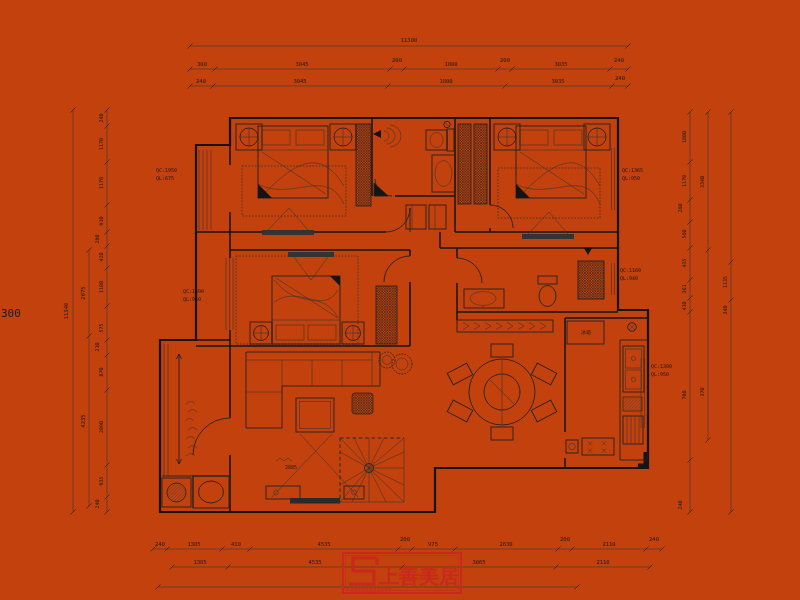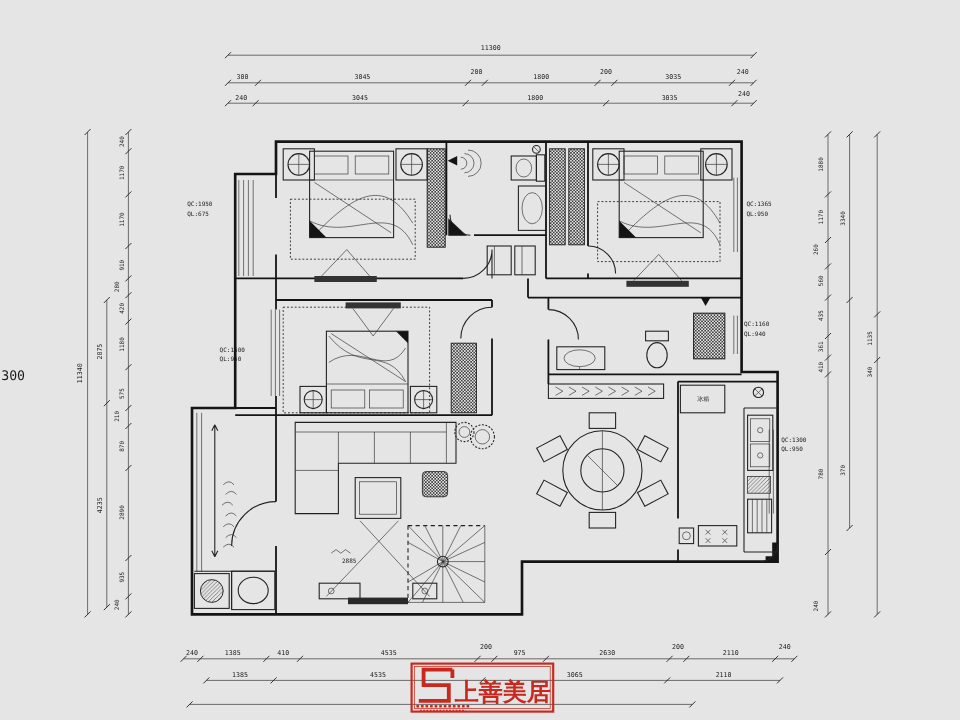--- a/index.html
+++ b/index.html
@@ -1,16 +1,16 @@
 <!DOCTYPE html>
 <html><head>
 <meta charset="utf-8">
 <style>
   html,body{margin:0;padding:0;background:#fff;}
-  #canvas{position:relative;width:800px;height:600px;background:#e5e5e5;overflow:hidden;
+  #canvas{position:relative;width:800px;height:600px;background:#c2410c;overflow:hidden;
           font-family:"DejaVu Sans",sans-serif;}
   svg{position:absolute;left:0;top:0;}
   text{fill:#1a1a1a;}
   .d  {font:5.5px "DejaVu Sans Mono",monospace;text-anchor:middle;}
   .ds {font:5px "DejaVu Sans Mono",monospace;text-anchor:middle;}
   .wl {font:5px "DejaVu Sans Mono",monospace;text-anchor:start;}
   .note{font:11px "DejaVu Sans Mono",monospace;text-anchor:start;}
   .dl {stroke:#3a3a3a;stroke-width:.6;fill:none;}
   .tk {stroke:#2a2a2a;stroke-width:.8;fill:none;}
   .w2 {stroke:#141414;stroke-width:2.2;fill:none;}

